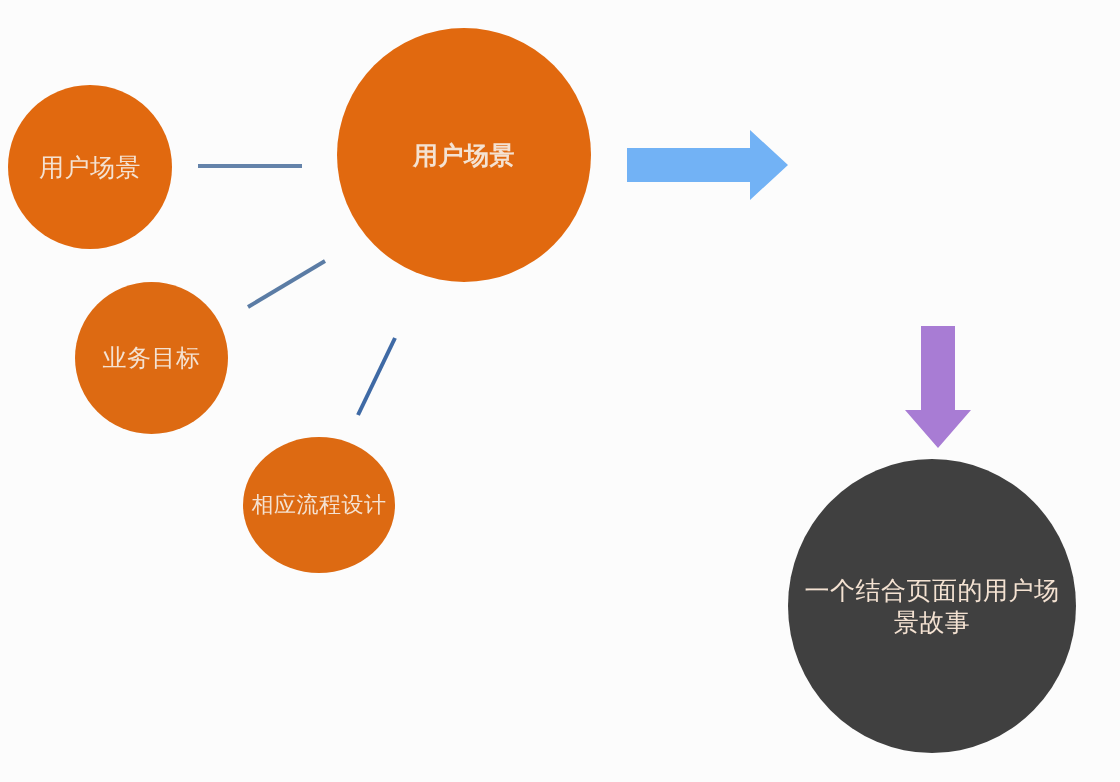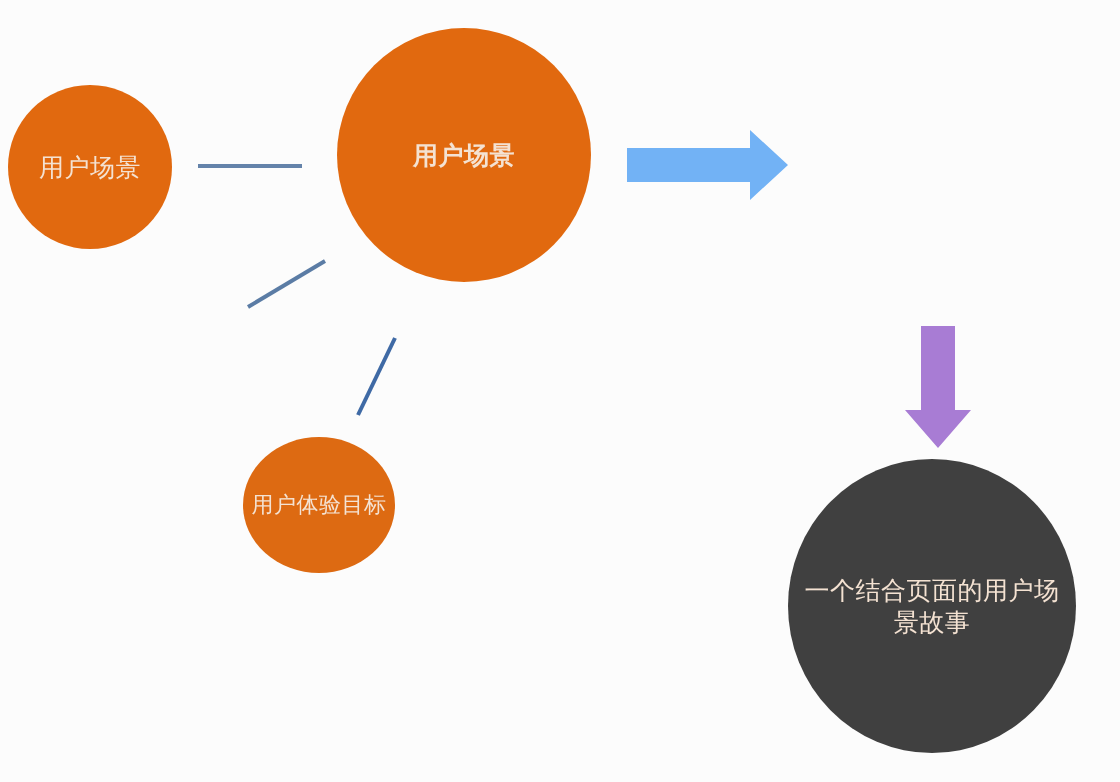--- a/index.html
+++ b/index.html
@@ -75,23 +75,26 @@
   </svg>
 
   <div class="node" id="node-target-user">
     <span>用户场景</span>
   </div>
 
   <div class="node" id="node-user-scenario">
     <span>用户场景</span>
   </div>
 
+  <div class="node" id="node-biz-goal">
+    <span>业务目标</span>
+  </div>
 
   <div class="node" id="node-ux-goal">
-    <span>用户体验目标</span>
+    <span>相应流程设计</span>
   </div>
 
 
   <div class="node" id="node-story">
     <span>一个结合页面的用户场景故事</span>
   </div>
 
   <svg class="arrow-svg" id="arrow-blue" viewBox="0 0 180 82" xmlns="http://www.w3.org/2000/svg">
     <polygon points="9,24 132,24 132,6 170,41 132,76 132,58 9,58" fill="#72b2f5"></polygon>
   </svg>

